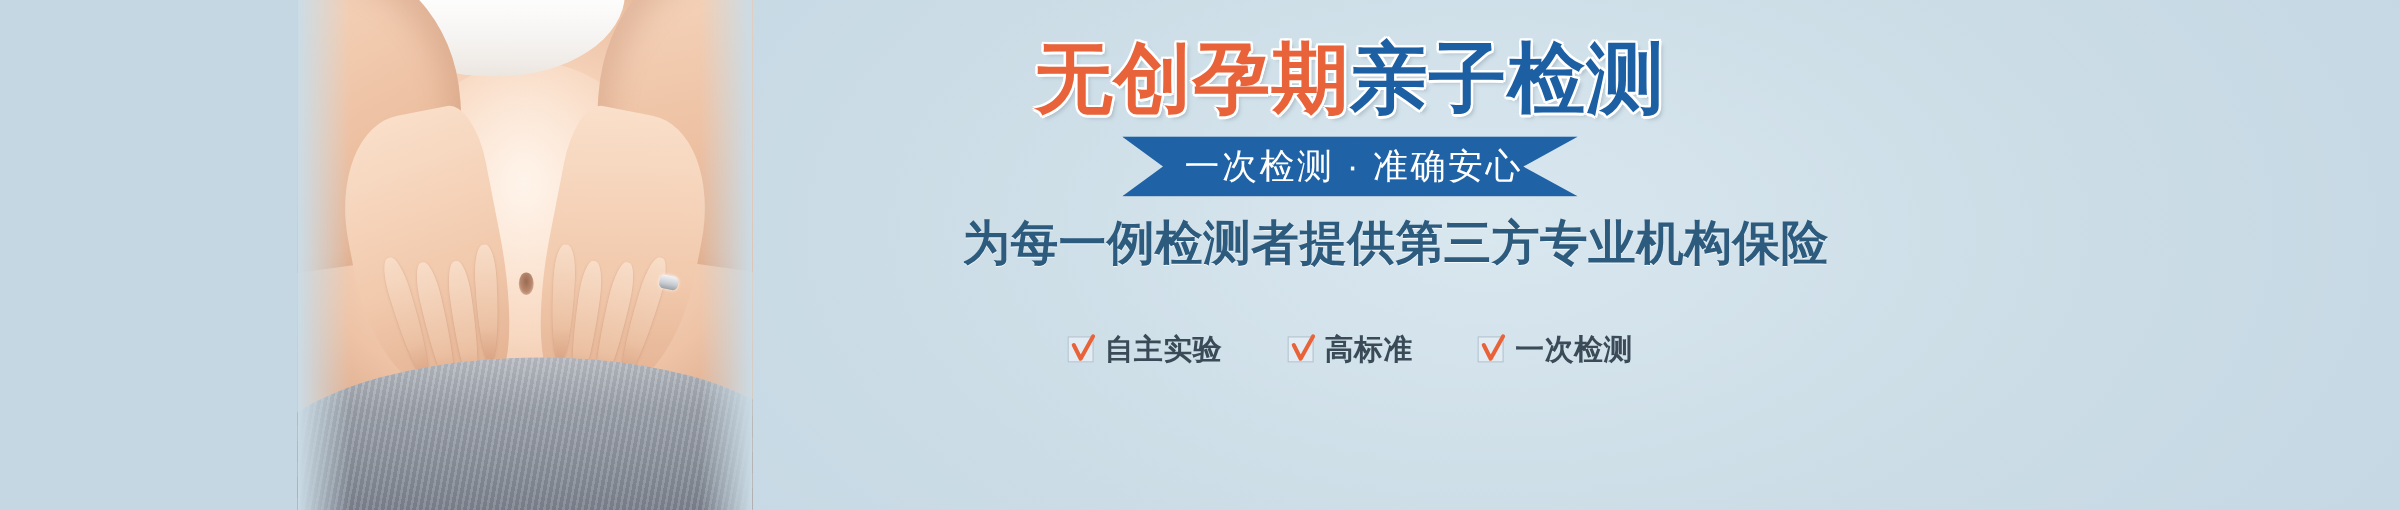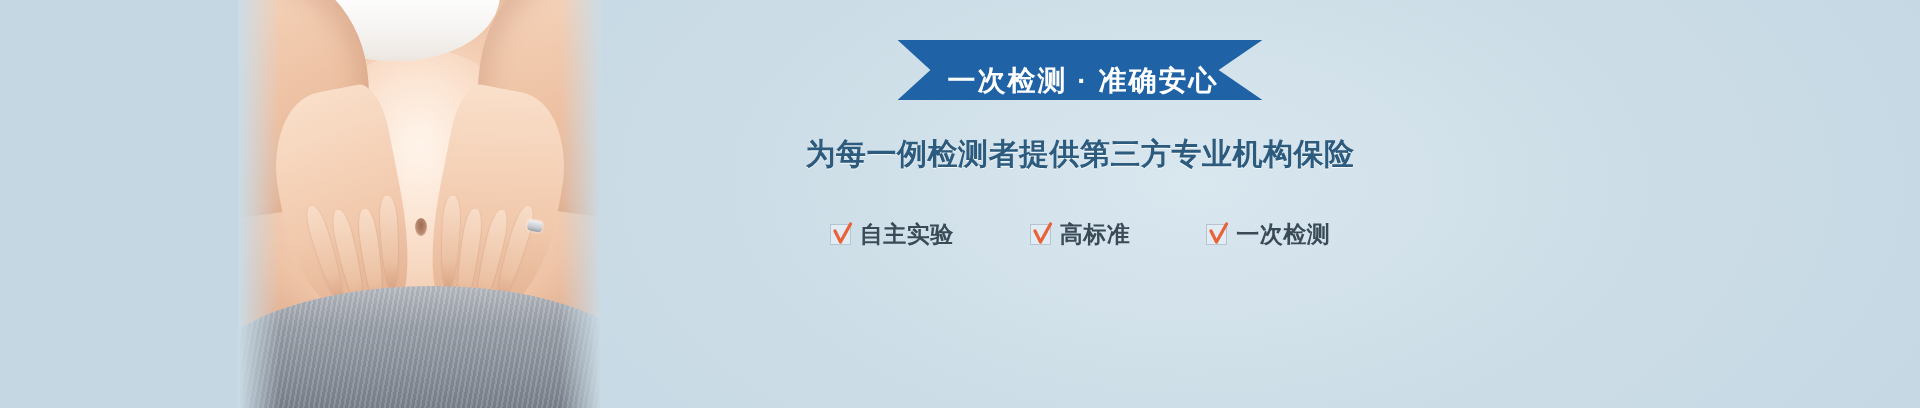--- a/index.html
+++ b/index.html
@@ -160,49 +160,49 @@
   }
 
   
   .ribbon-row{
     display:flex; justify-content:center;
     margin-top:14px;
   }
   .ribbon{
     position:relative;
     background:#1f63a6;
-    height:60px;
+    height:48px;
     min-width:336px;
-    display:flex; align-items:flex-end; justify-content:center;
+    display:flex; align-items:center; justify-content:center;
     padding:0 44px 0 50px;
     color:#ffffff;
     font-size:28px;
-    font-weight:bold;
+    font-weight:normal;
     letter-spacing:2px;
     white-space:nowrap;
     clip-path:polygon(0% 0%, 100% 0%, 100% 0%, 88% 50%, 100% 100%, 100% 100%, 0% 100%, 9% 50%);
     box-shadow:0 2px 4px rgba(90,120,140,.28);
   }
 
   .subtitle{
     text-align:center;
-    margin-top:34px;
-    font-size:30px;
+    margin-top:12px;
+    font-size:38px;
     font-weight:bold;
     color:#2d5b7e;
     letter-spacing:.5px;
     white-space:nowrap;
     text-shadow:0 1px 0 rgba(255,255,255,.7);
   }
 
   .features{
     display:flex;
     justify-content:center;
     align-items:center;
-    gap:76px;
+    gap:52px;
     margin-top:44px;
   }
   .feature{
     display:flex;
     align-items:center;
     gap:9px;
     white-space:nowrap;
   }
   .checkbox{
     width:21px; height:21px;
@@ -257,20 +257,23 @@
       </div>
 
       <div class="pants"></div>
     </div>
     <div class="photo-fade-l"></div>
     <div class="photo-fade-r"></div>
   </div>
 
   <div class="content">
 
+    <div class="headline">
+      <span class="h-orange">无创孕期</span><span class="h-blue">亲子检测</span>
+    </div>
 
     <div class="ribbon-row">
       <div class="ribbon">
         <span>一次检测 · 准确安心</span>
       </div>
     </div>
 
     <div class="subtitle">为每一例检测者提供第三方专业机构保险</div>
 
     <div class="features">

